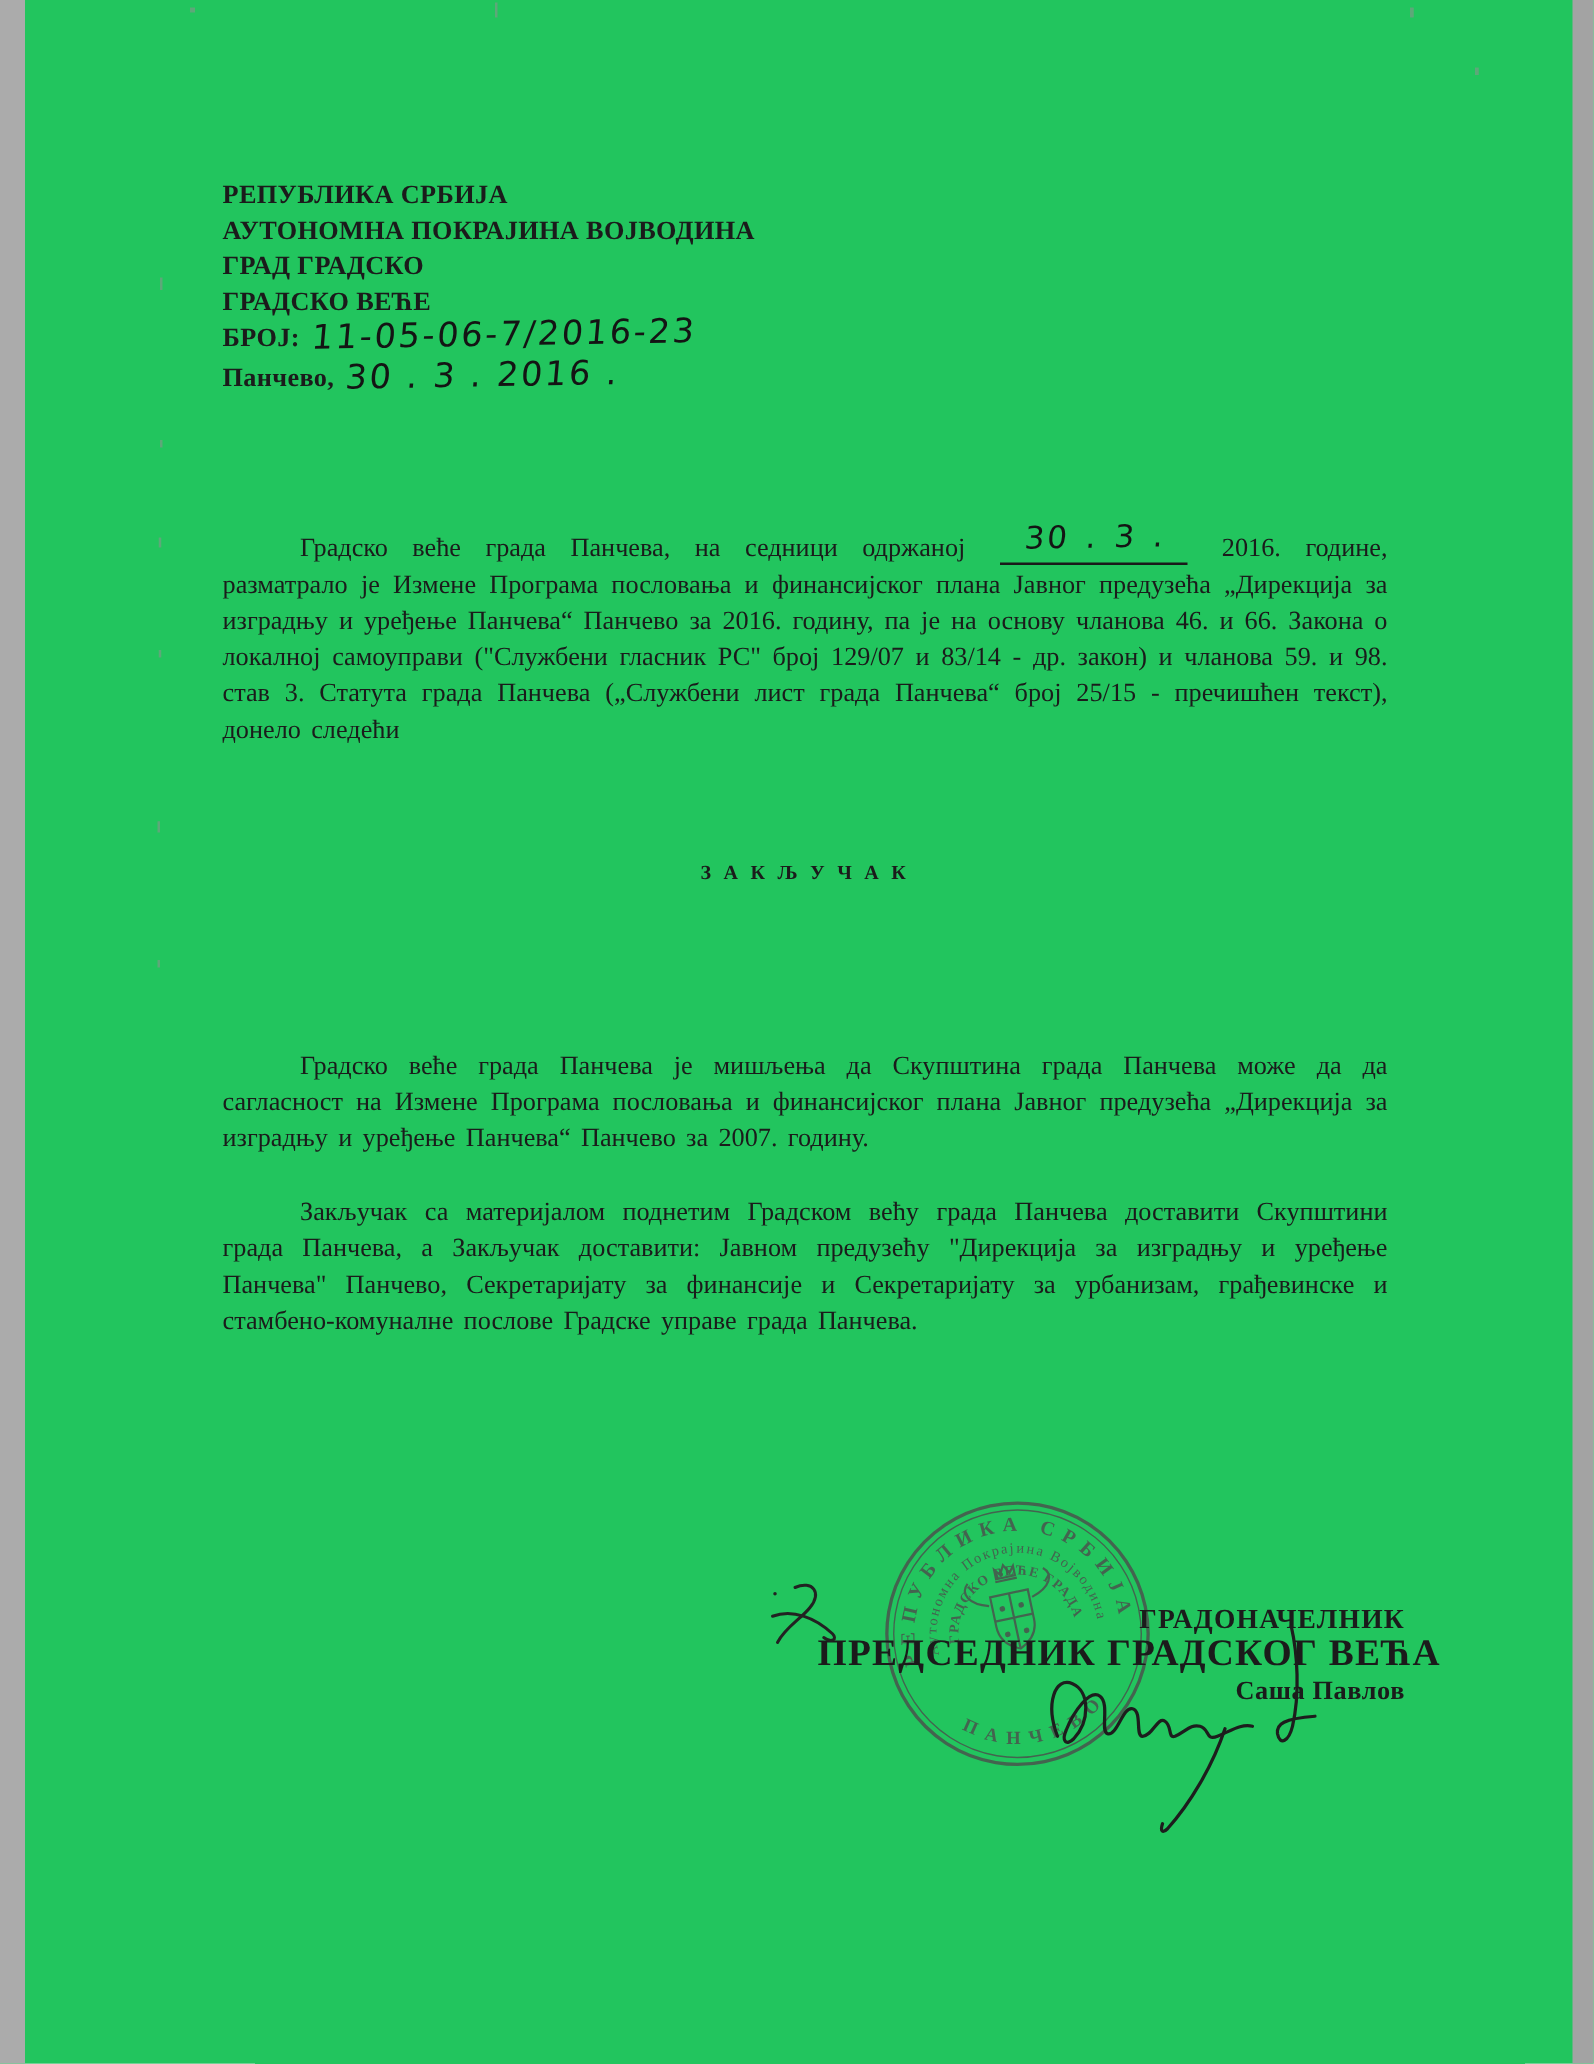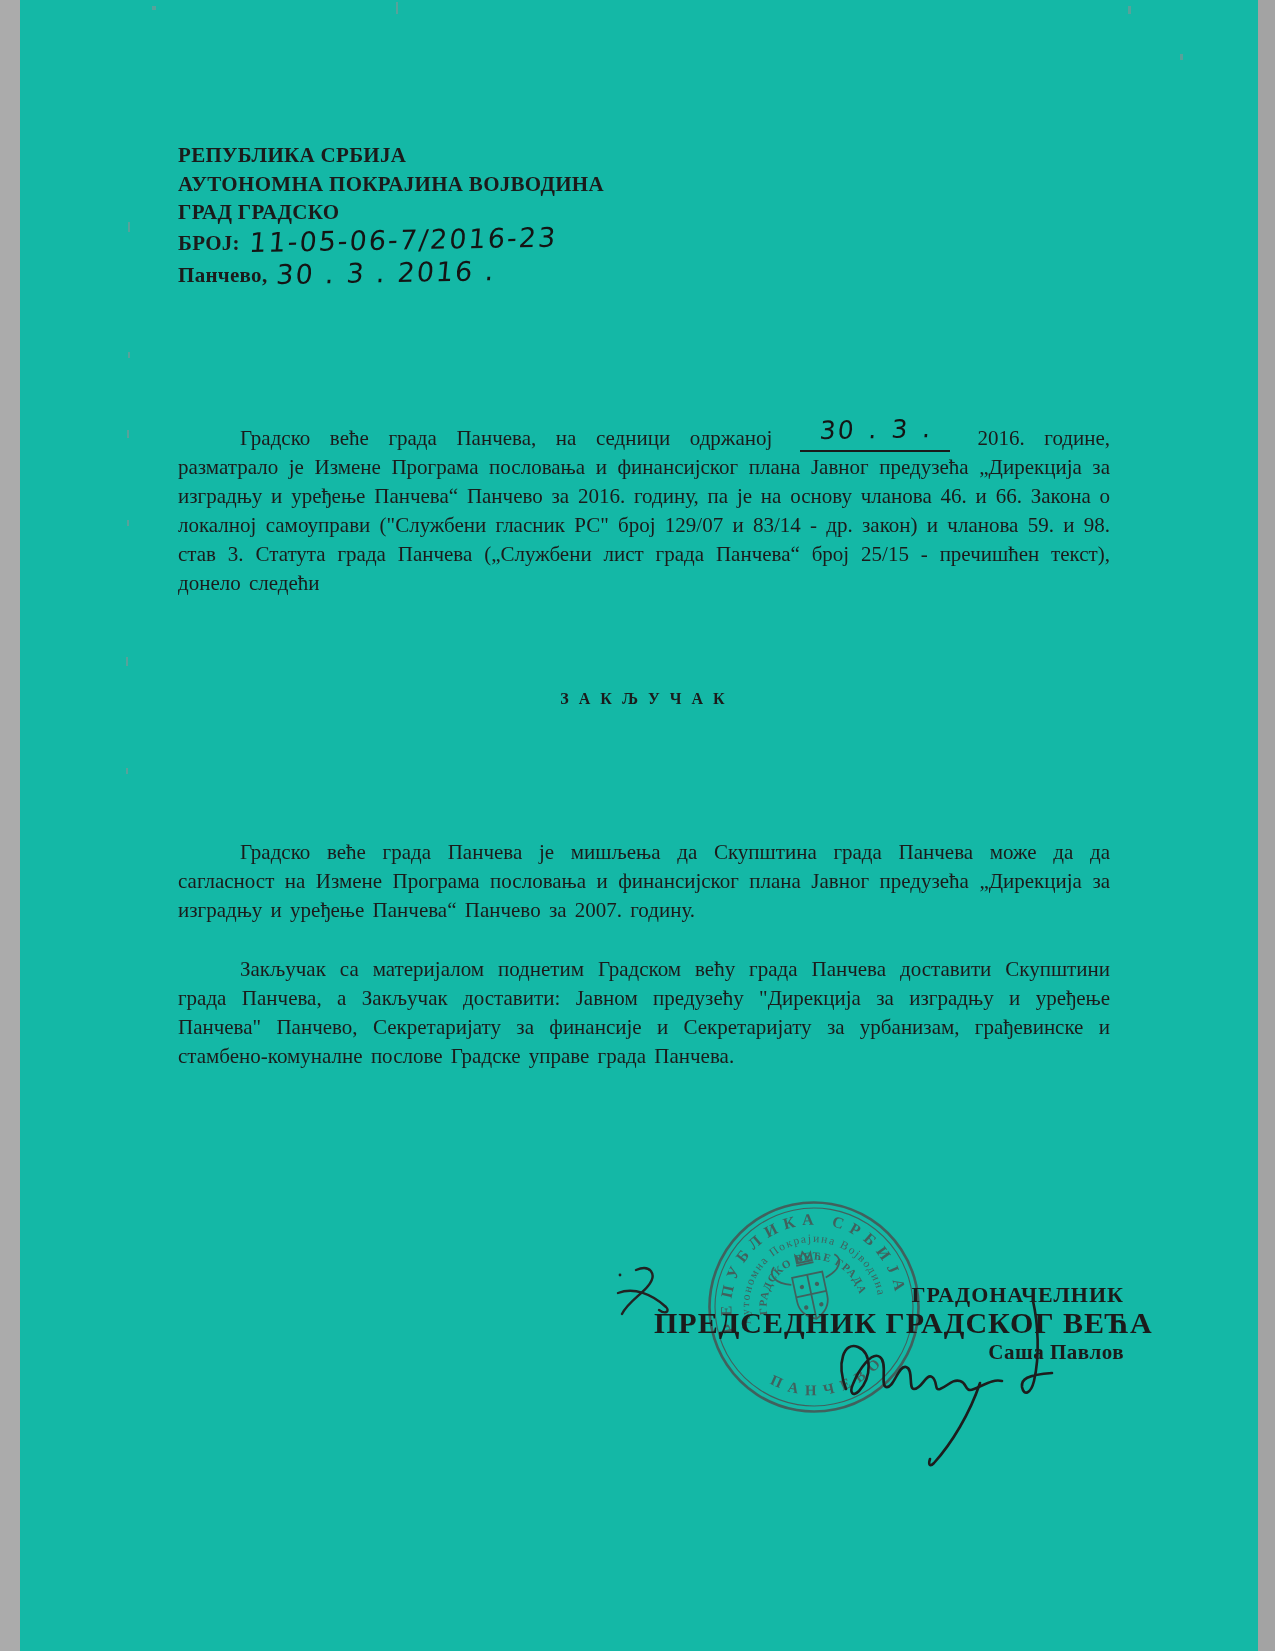--- a/index.html
+++ b/index.html
@@ -1,18 +1,18 @@
 <!DOCTYPE html>
 <html><head>
 <meta charset="utf-8">
 <style>
   html,body{margin:0;padding:0;background:#e8e8e8;}
   .scan{
     position:relative;width:1275px;height:1651px;margin:0 auto;
-    background:#14b8a6;overflow:hidden;
+    background:#22c55e;overflow:hidden;
     font-family:"Liberation Serif", serif;color:#1b1b1b;
   }
   .edge{position:absolute;top:0;height:100%;}
   .edge-left{left:0;width:20px;background:#ababab;}
   .edge-right{right:0;width:17px;background:#a3a3a3;}
   .speck{position:absolute;background:#8f8f8f;opacity:.55;}
 
   
   .hdr{position:absolute;left:178px;top:141px;font-weight:bold;font-size:21px;line-height:28.5px;letter-spacing:.3px;white-space:nowrap;}
   .hdr .row{height:28.5px;}
@@ -66,20 +66,21 @@
   <div class="speck" style="left:128px;top:352px;width:2px;height:6px;"></div>
   <div class="speck" style="left:127px;top:430px;width:2px;height:8px;"></div>
   <div class="speck" style="left:127px;top:520px;width:2px;height:6px;"></div>
   <div class="speck" style="left:126px;top:657px;width:2px;height:9px;"></div>
   <div class="speck" style="left:126px;top:768px;width:2px;height:6px;"></div>
 
   <div class="hdr">
     <div class="row">РЕПУБЛИКА  СРБИЈА</div>
     <div class="row">АУТОНОМНА  ПОКРАЈИНА  ВОЈВОДИНА</div>
     <div class="row">ГРАД ГРАДСКО</div>
+    <div class="row">ГРАДСКО ВЕЋЕ</div>
     <div class="row" style="height:32px;">
       <span>БРОЈ:</span><span class="hw">11-05-06-7/2016-23</span>
     </div>
     <div class="row" style="height:32px;">
       <span>Панчево,</span><span class="hw">30 . 3 . 2016 .</span>
     </div>
   </div>
 
   <p class="para" style="top:424px;">
     <span>Градско веће града Панчева, на седници одржаној</span>

